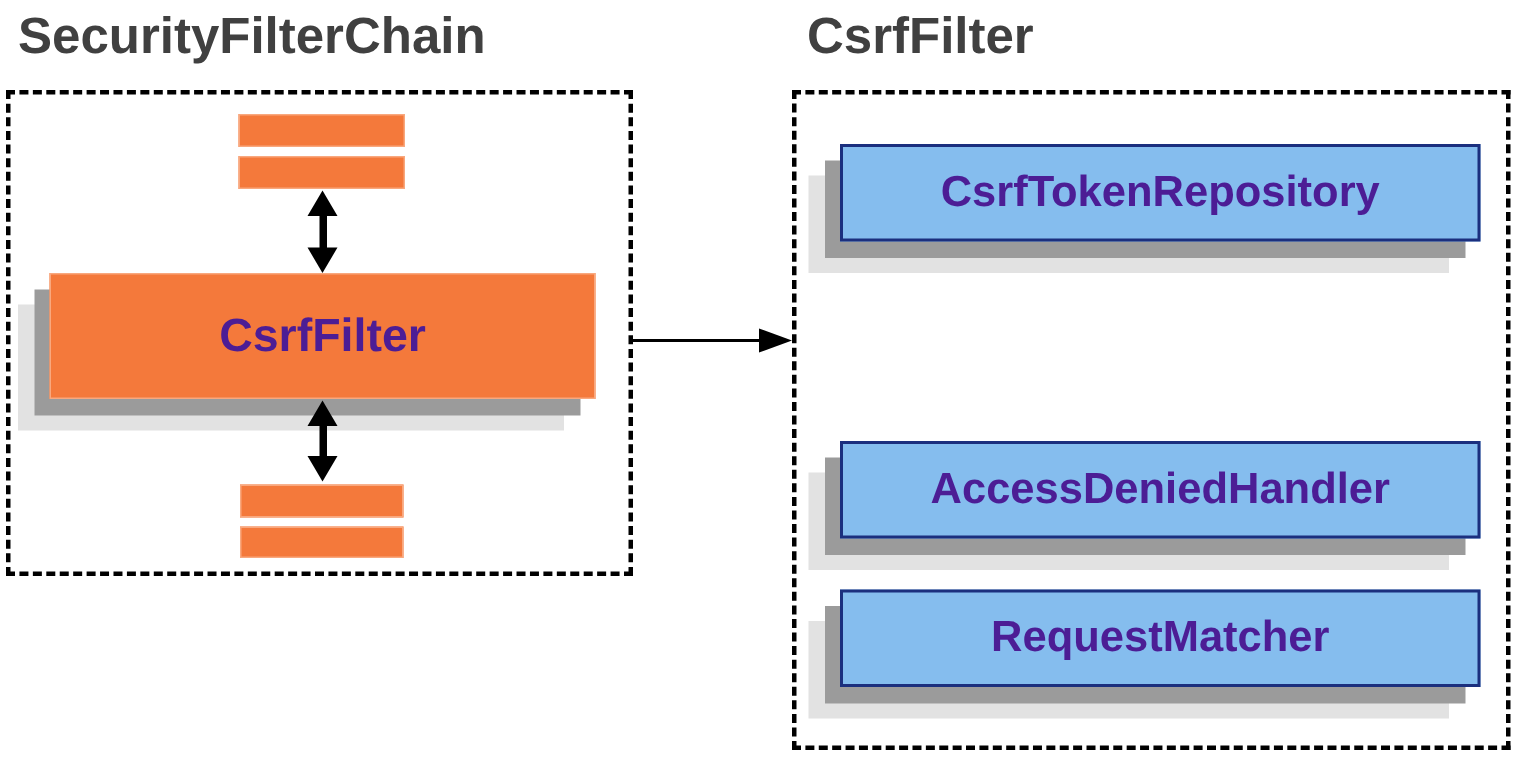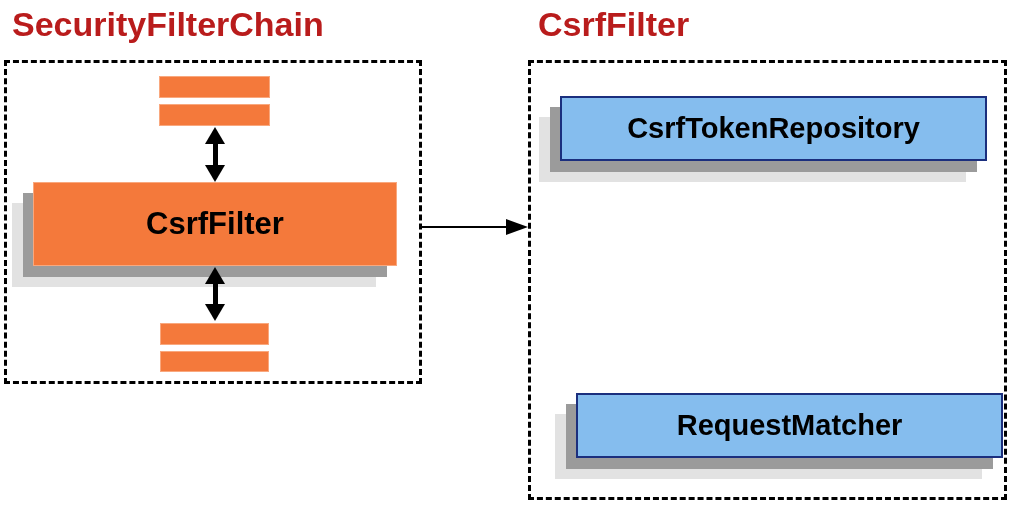--- a/index.html
+++ b/index.html
@@ -13,21 +13,21 @@
     width: 1010px;
     height: 505px;
     background: #ffffff;
     overflow: hidden;
   }
 
   .title {
     position: absolute;
     font-size: 34px;
     font-weight: bold;
-    color: #b91c1c;
+    color: #404040;
     white-space: nowrap;
     line-height: 44px;
   }
   .left-title  { left: 12px;  top: 2px; }
   .right-title { left: 538px; top: 2px; }
 
   .dashed-box {
     position: absolute;
     border: 3px dashed #000;
     box-sizing: border-box;
@@ -59,39 +59,39 @@
   .stack .shadow-dark  { background: var(--shadow_dark,  #9B9B9B); transform: translate(-10px, 11px); }
   .stack .face {
     position: absolute;
     left: 0; top: 0;
     width: 100%; height: 100%;
     box-sizing: border-box;
     display: flex;
     align-items: center;
     justify-content: center;
     font-weight: bold;
-    color: #000000;
+    color: #4c1d95;
   }
   .orange-stack { left: 26px; top: 119px; width: 364px; height: 84px; }
   .orange-stack .face {
     background: var(--orange, #F4793B);
     border: 1px solid var(--orange_border, #F9A87E);
     font-size: 31px;
   }
 
   .blue-stack { left: 29px; width: 427px; height: 65px; }
   .blue-stack .face {
     background: var(--blue, #85BDEE);
     border: 2px solid var(--blue_border, #1B2F7E);
     font-size: 29px;
   }
   .blue-1 { top: 33px;  }
   .blue-2 { top: 131px; }
   .blue-3 { top: 231px; }
-  .blue-4 { top: 330px; margin-left: 16px; }
+  .blue-4 { top: 330px; }
 
   
   .varrow { position: absolute; width: 30px; }
   .varrow .shaft {
     position: absolute;
     left: 50%; top: 13px; bottom: 13px;
     width: 5px; margin-left: -2.5px;
     background: #000;
   }
   .varrow .head-up, .varrow .head-down {
@@ -167,20 +167,25 @@
 
   <div class="dashed-box right-dashed">
 
     <div class="stack blue-stack blue-1">
       <span class="layer shadow-light"></span>
       <span class="layer shadow-dark"></span>
       <span class="face">CsrfTokenRepository</span>
     </div>
 
 
+    <div class="stack blue-stack blue-3">
+      <span class="layer shadow-light"></span>
+      <span class="layer shadow-dark"></span>
+      <span class="face">AccessDeniedHandler</span>
+    </div>
 
     <div class="stack blue-stack blue-4">
       <span class="layer shadow-light"></span>
       <span class="layer shadow-dark"></span>
       <span class="face">RequestMatcher</span>
     </div>
   </div>
 
 </div>
 

